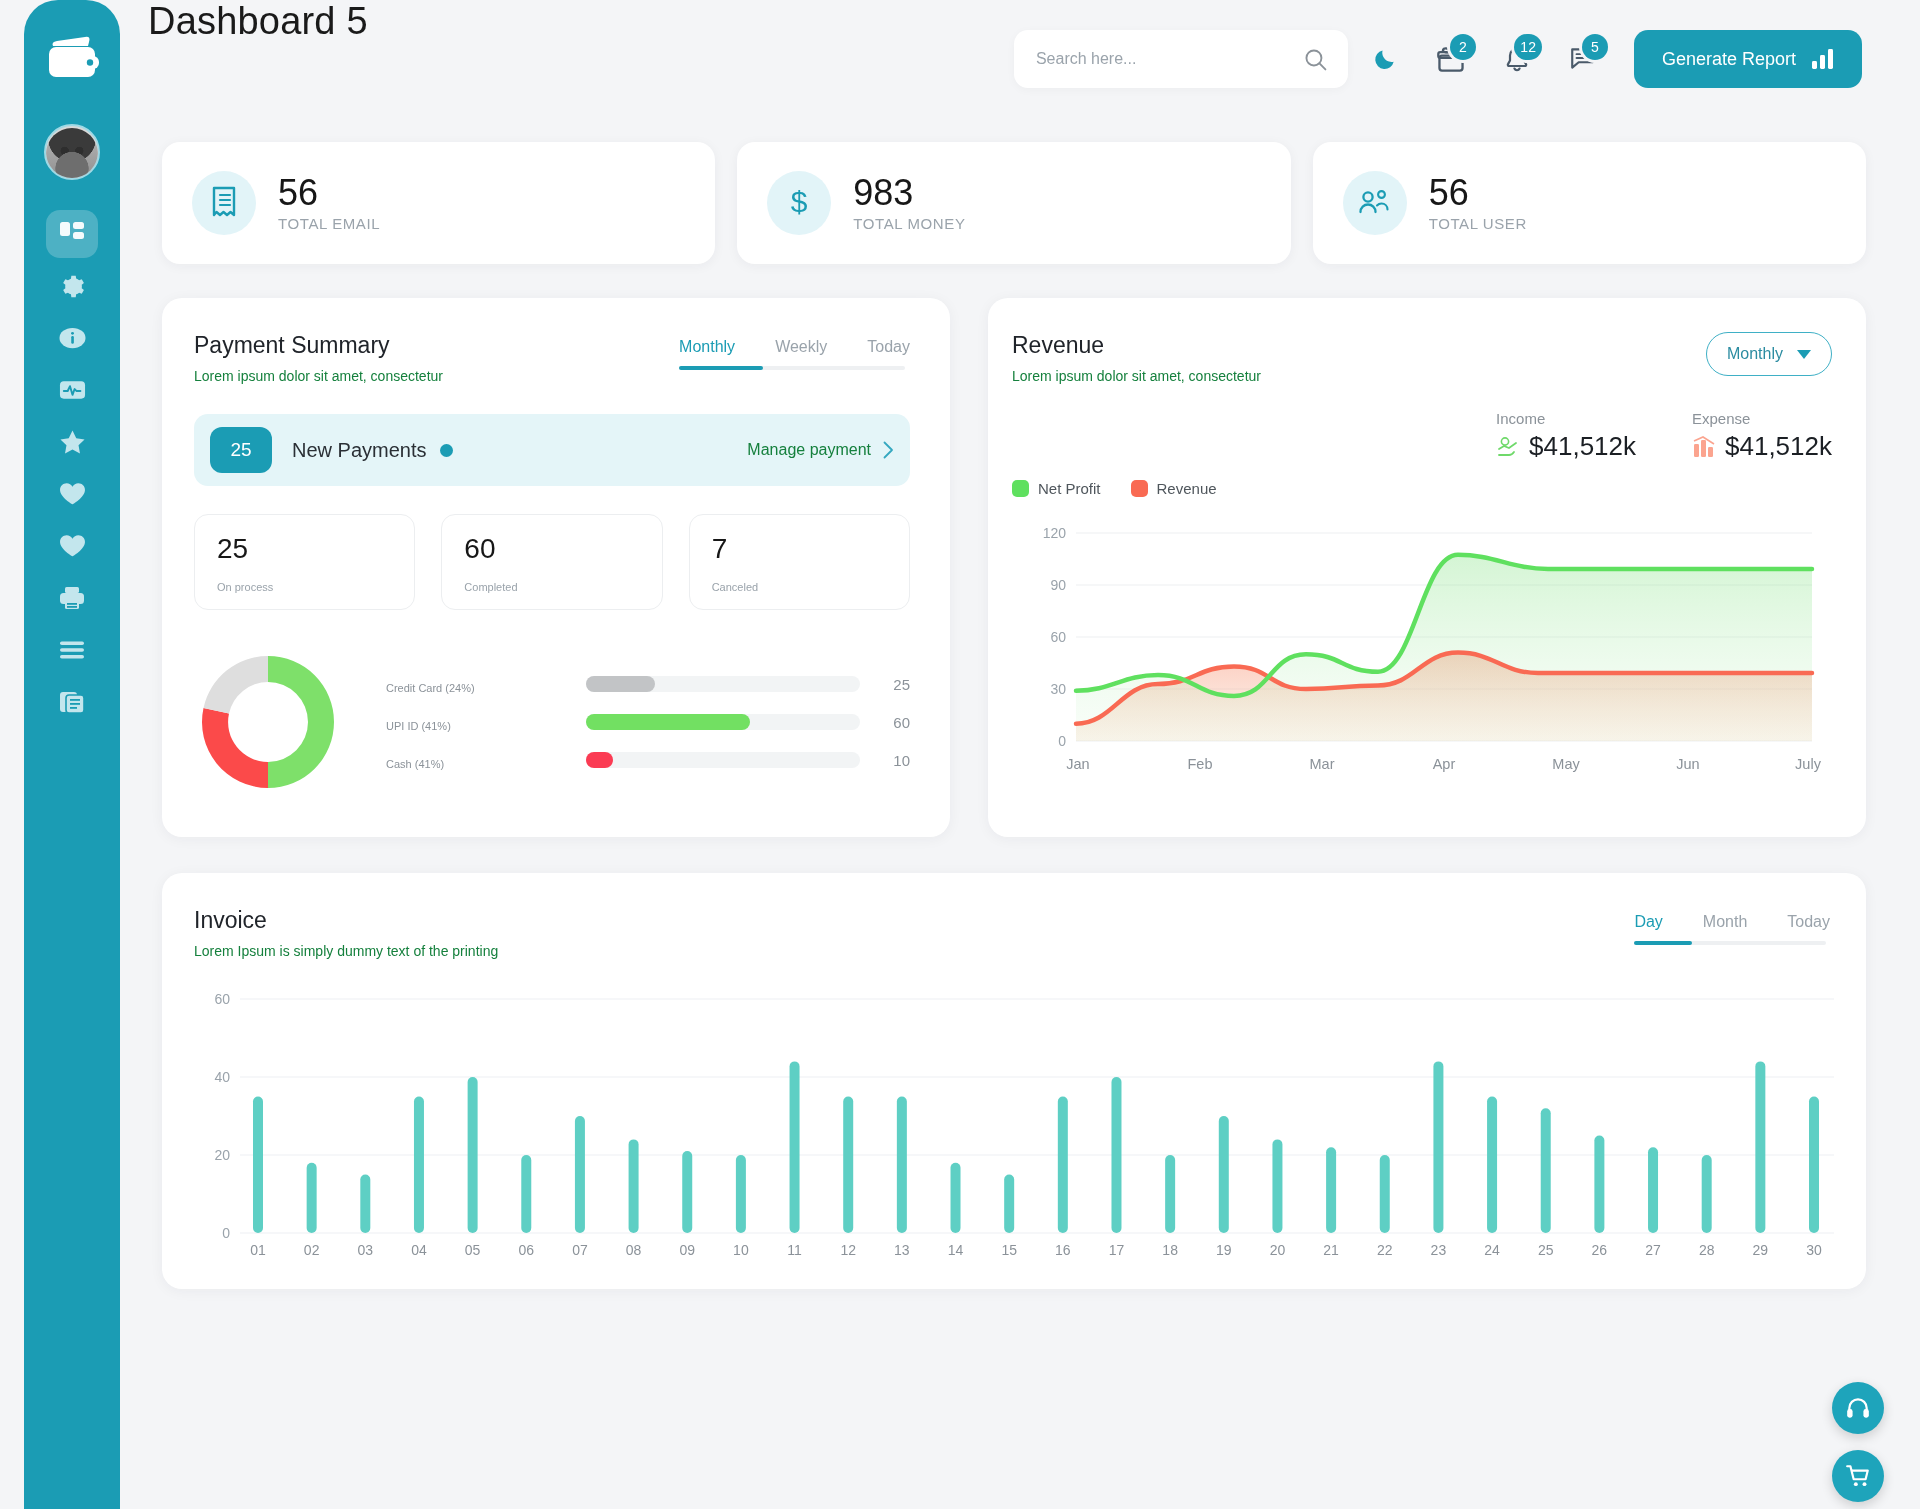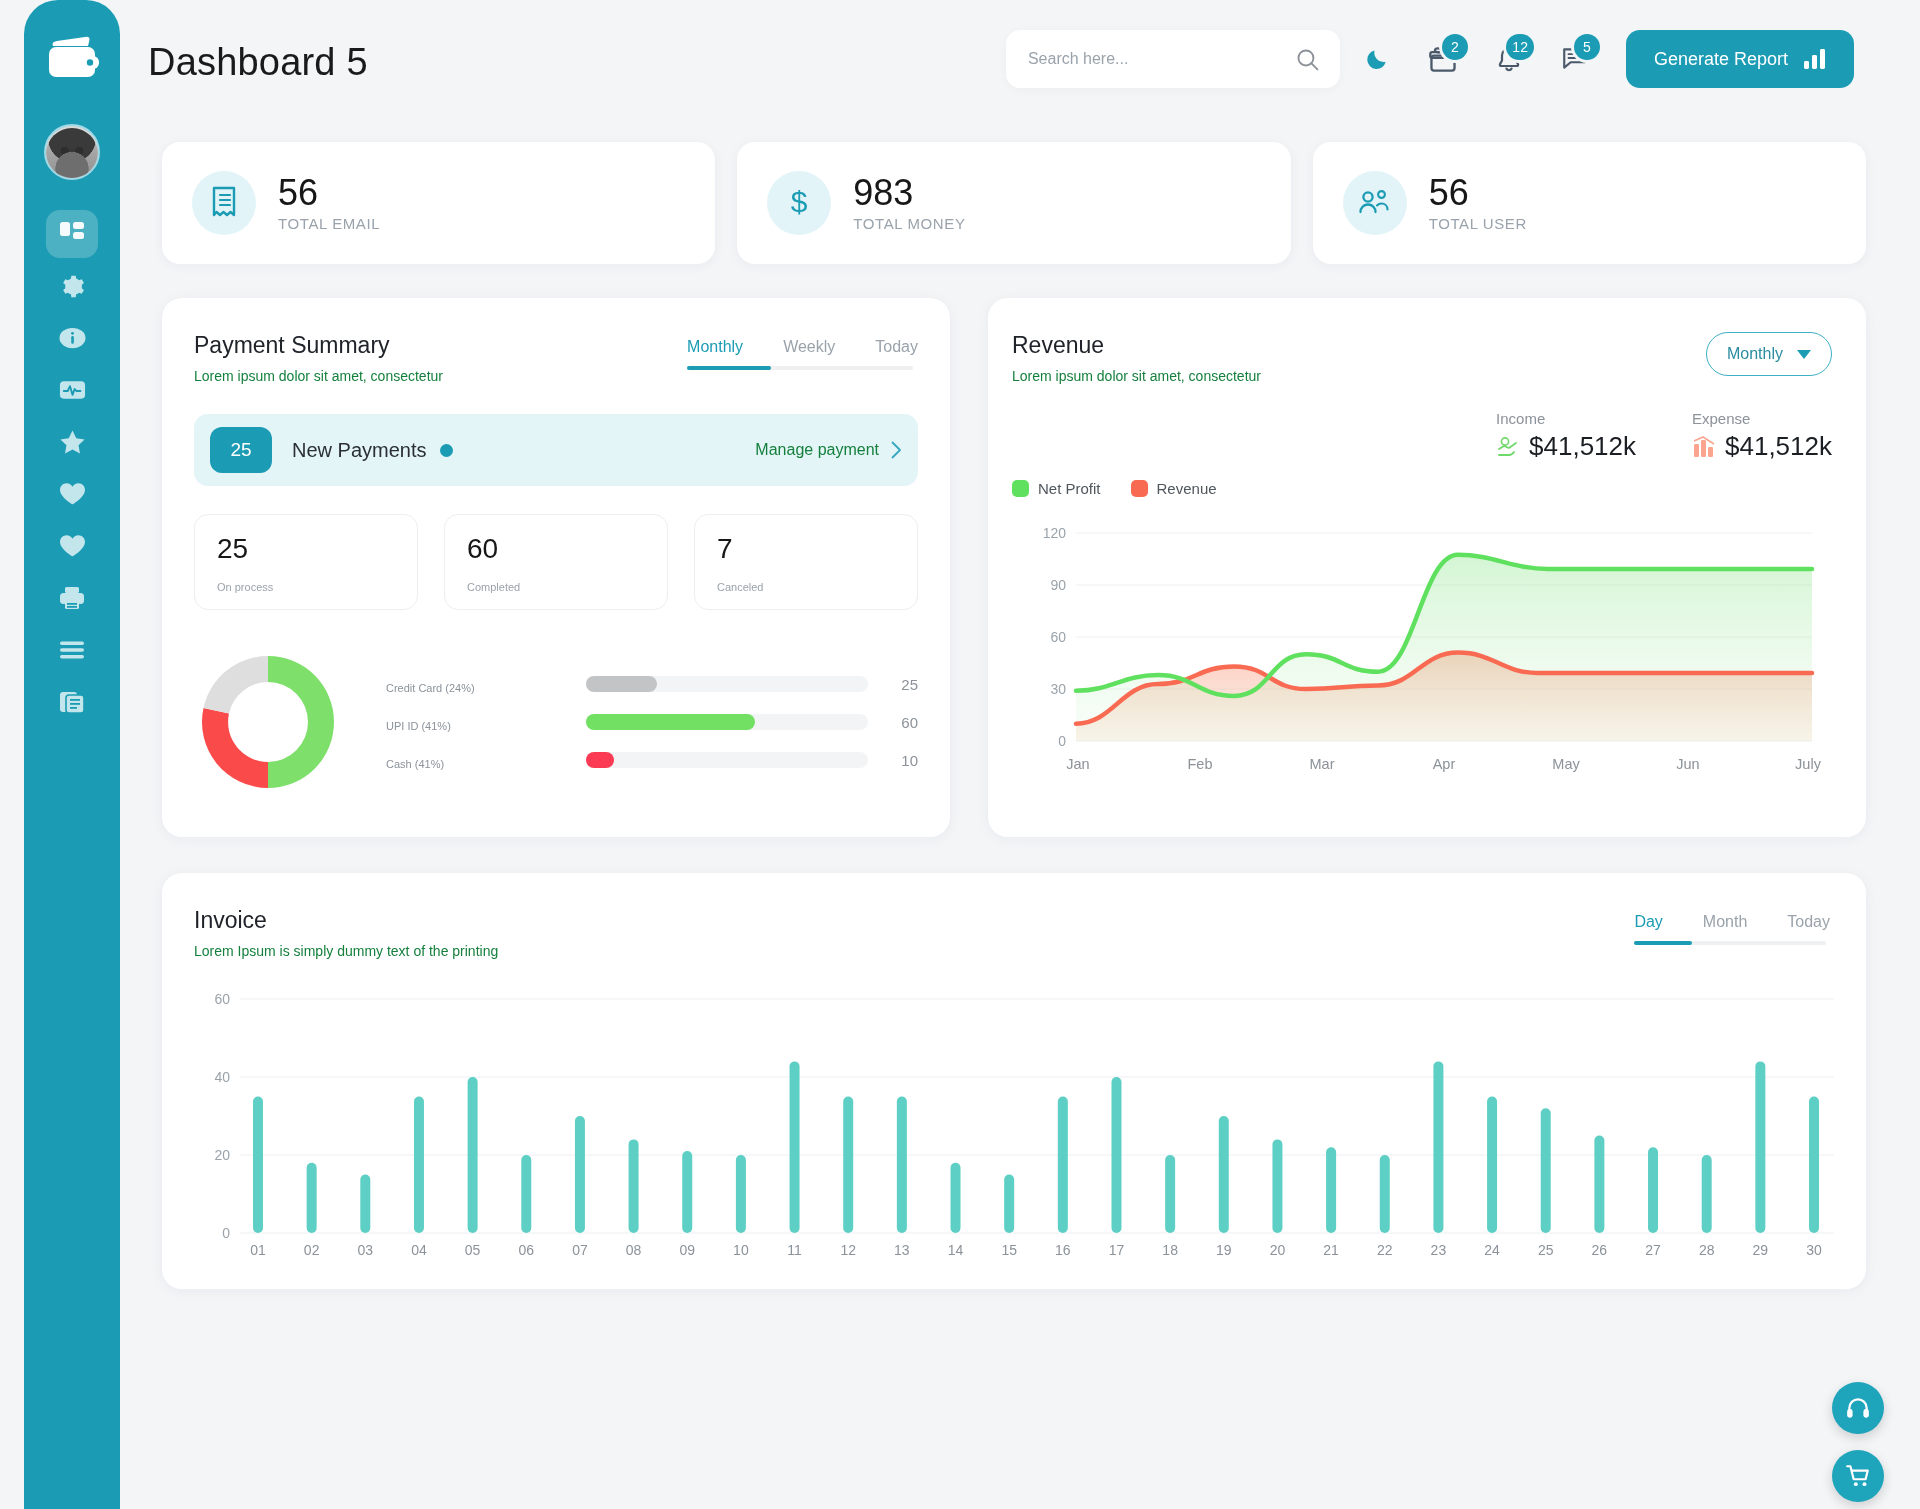--- a/index.html
+++ b/index.html
@@ -38,22 +38,22 @@
   .nav-item {
     width: 52px; height: 48px; display:flex; align-items:center; justify-content:center;
     border-radius: 14px; cursor:pointer;
   }
   .nav-item.active { background: rgba(255,255,255,0.22); }
   .nav-item svg { fill: #ffffff; opacity: .95; }
   .nav-item.dim svg { fill: #cdeaf1; }
 
   
   .header {
-    position:absolute; left:148px; top:0; right:12px; height:124px;
-    display:flex; align-items:center;
+    position:absolute; left:148px; top:0; right:4px; height:124px;
+    display:flex; 
   }
   .page-title { font-size: 38px; font-weight: 400; color:#1a1a1a; letter-spacing:.2px; }
   .header-right {
     position:absolute; right:54px; top:30px;
     display:flex; align-items:center; gap:0;
   }
   .searchbox {
     width: 334px; height: 58px; background:#fff; border-radius: 14px;
     display:flex; align-items:center; padding: 0 20px 0 22px;
     box-shadow: 0 2px 10px rgba(0,0,0,0.035);
@@ -94,21 +94,21 @@
     display:flex; align-items:center; justify-content:center; flex:0 0 64px;
   }
   .stat-num { font-size:36px; color:#171717; line-height:1.05; font-weight:400; }
   .stat-lbl { font-size:15px; color:#9aa3ab; letter-spacing:.6px; margin-top:3px; }
 
   .mid-row { display:flex; gap:38px; margin-top:34px; }
   .card {
     background:#fff; border-radius:20px;
     box-shadow: 0 2px 14px rgba(30,40,60,0.05);
   }
-  .card-pay { width: 836px; padding: 34px 32px 40px 32px; }
+  .card-pay { width: 836px; padding: 34px 40px 40px 32px; }
   .card-rev { flex:1; padding: 34px 34px 34px 24px; }
 
   .card-head { display:flex; align-items:flex-start; justify-content:space-between; }
   .card-title { font-size:23px; color:#20242a; font-weight:400; }
   .card-sub { font-size:14px; color:#15803d; margin-top:9px; }
 
   .tabs { display:flex; gap:40px; position:relative; padding-bottom:14px; }
   .tab { font-size:16px; color:#9aa3ab; cursor:pointer; }
   .tab.active { color:#1b9cb4; }
   .tabs-rail { position:absolute; left:0; bottom:0; height:4px; width:226px; background:#eef0f2; border-radius:2px; }

